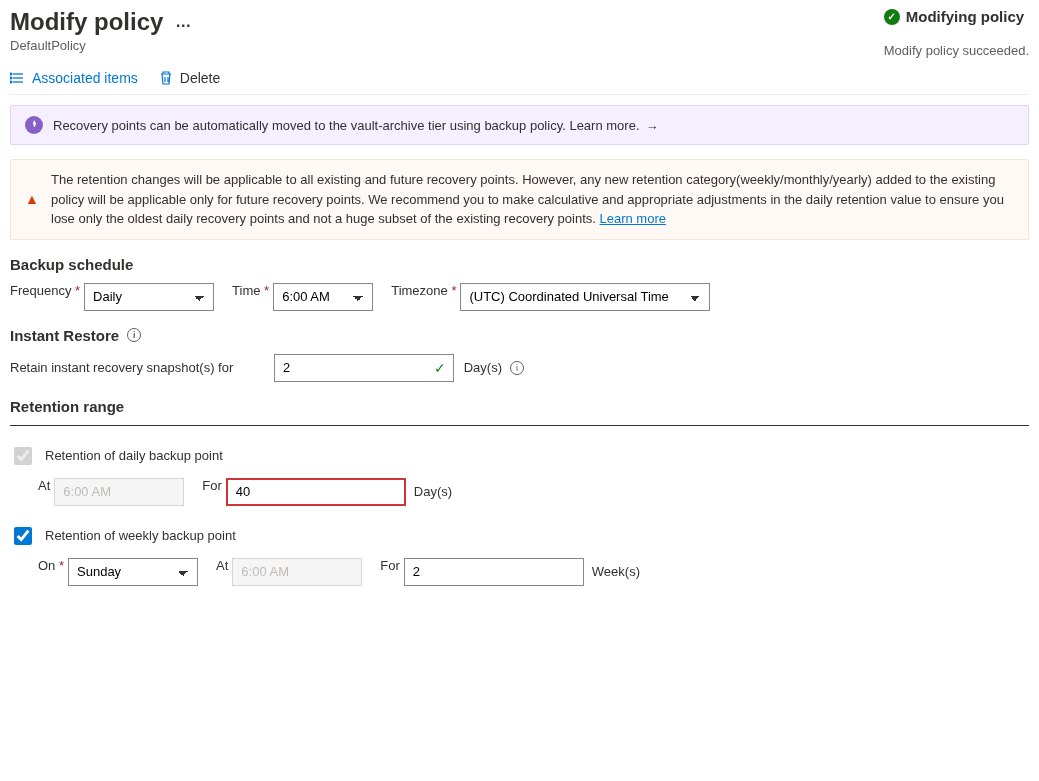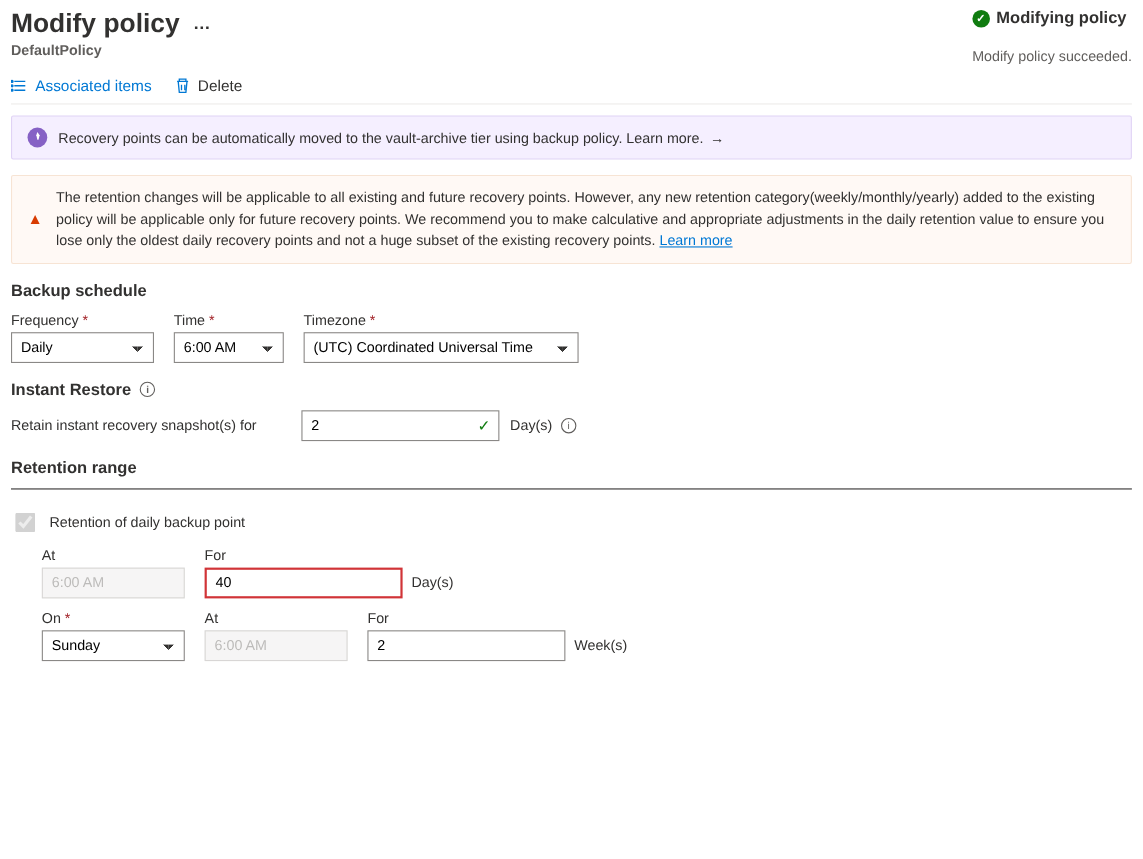--- a/index.html
+++ b/index.html
@@ -23,21 +23,21 @@
     font-size: 13px;
     color: var(--text);
     width: 1039px;
     background: #fff;
   }
   .page { padding: 8px 10px 20px 10px; }
 
   .header-row { display: flex; justify-content: space-between; align-items: flex-start; }
   .title-block h1 { font-size: 24px; font-weight: 600; margin: 0 0 2px 0; display:flex; align-items:center; gap:12px;}
   .more-dots { font-size:16px; color:var(--text); cursor:pointer; letter-spacing:1px;}
-  .subtitle { font-size: 13px; color: var(--text-muted); font-weight: bold; }
+  .subtitle { font-size: 13px; color: var(--text-muted); }
   .status-block { text-align: left; }
   .status-title { font-size: 15px; font-weight: 600; display:flex; align-items:center; gap:6px; }
   .status-sub { font-size: 13px; color: var(--text-muted); margin-top:18px;}
   .ok-icon { width:16px; height:16px; border-radius:50%; background:var(--green); color:#fff; display:inline-flex; align-items:center; justify-content:center; font-size:10px; font-weight:bold;}
 
   .cmd-bar { display:flex; gap:20px; align-items:center; padding:12px 0 8px 0; border-bottom:1px solid #edebe9; margin-bottom:10px;}
   .cmd-btn { display:inline-flex; align-items:center; gap:6px; color:var(--text); cursor:pointer; font-size:14px;}
   .cmd-btn svg { width:16px; height:16px; }
   .cmd-btn.link { color: var(--link); }
 
@@ -49,21 +49,21 @@
   .icon-warn-tri { color: var(--icon-warn); font-size:14px; flex:0 0 16px;}
   .banner a, .link-text { color: var(--link); text-decoration: underline; cursor:pointer;}
   .arrow { margin-left:6px;}
   .warn-text { line-height:1.5; flex:1;}
 
   .section-title { font-size:15px; font-weight:600; margin: 16px 0 10px 0; }
   .section-title.with-icon { display:flex; align-items:center; gap:8px;}
   .info-icon { width:14px; height:14px; border:1px solid var(--text-muted); border-radius:50%; font-size:9px; display:inline-flex; align-items:center; justify-content:center; color:var(--text-muted);}
 
   .form-row { display:flex; gap:18px; align-items:flex-start; margin-bottom:10px; flex-wrap:wrap;}
-  .field { display:flex; flex-direction:column; gap:4px;}
+  .field { display:flex; flex-direction:row; gap:4px;}
   .field-label { font-size:13px; color:var(--text); }
   .req::after { content:" *"; color: var(--required); }
   .control { display:flex; align-items:center; gap:8px;}
   select, input[type=text] {
     font-family: inherit; font-size:13px; padding:4px 8px;
     border:1px solid var(--border); background:#fff; height:28px;
   }
   select { appearance:none; padding-right:26px; background-image:
     linear-gradient(45deg, transparent 50%, #323130 50%),
     linear-gradient(135deg, #323130 50%, transparent 50%);
@@ -186,20 +186,24 @@
     </div>
     <div class="field">
       <label class="field-label">For</label>
       <div class="control">
         <input type="text" class="w-num highlight-red" value="40" style="">
         <span class="unit">Day(s)</span>
       </div>
     </div>
   </div>
 
+  <div class="check-row" style="margin-top:18px;">
+    <input type="checkbox" checked="" style="">
+    <span>Retention of weekly backup point</span>
+  </div>
   <div class="form-row indent">
     <div class="field">
       <label class="field-label req">On</label>
       <select class="w-sm"><option>Sunday</option></select>
     </div>
     <div class="field">
       <label class="field-label">At</label>
       <select class="w-sm" disabled=""><option>6:00 AM</option></select>
     </div>
     <div class="field">

